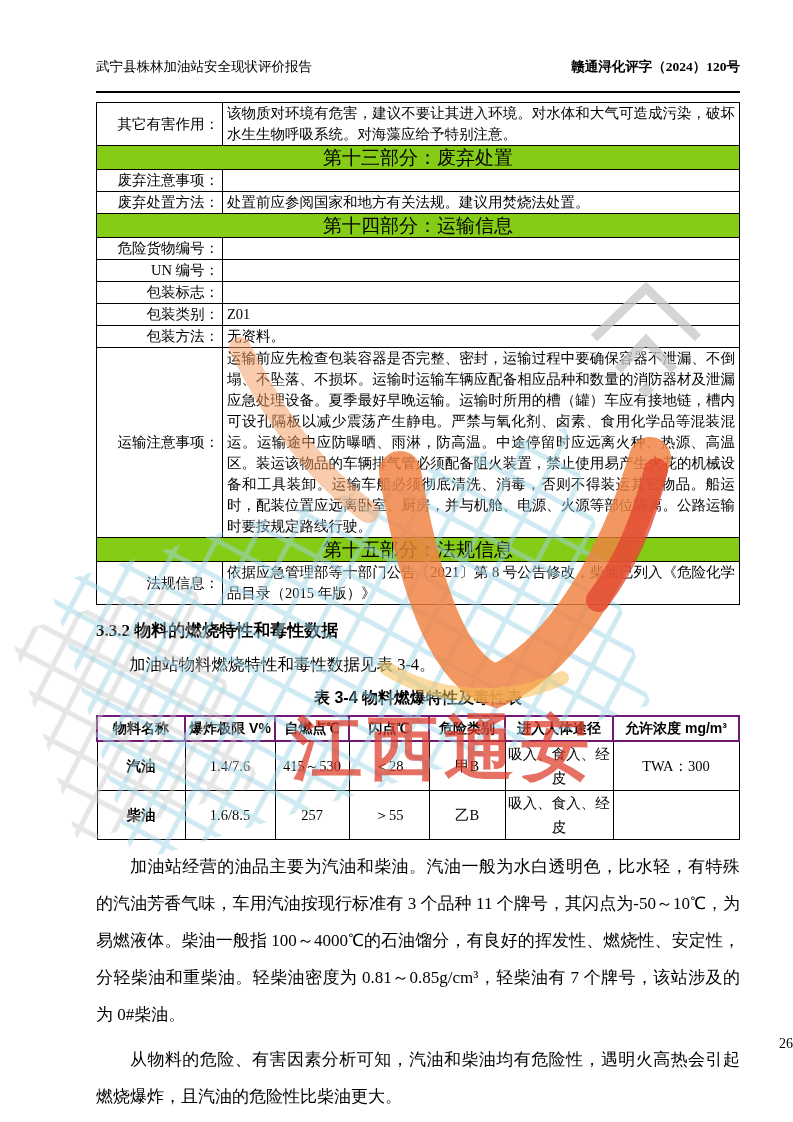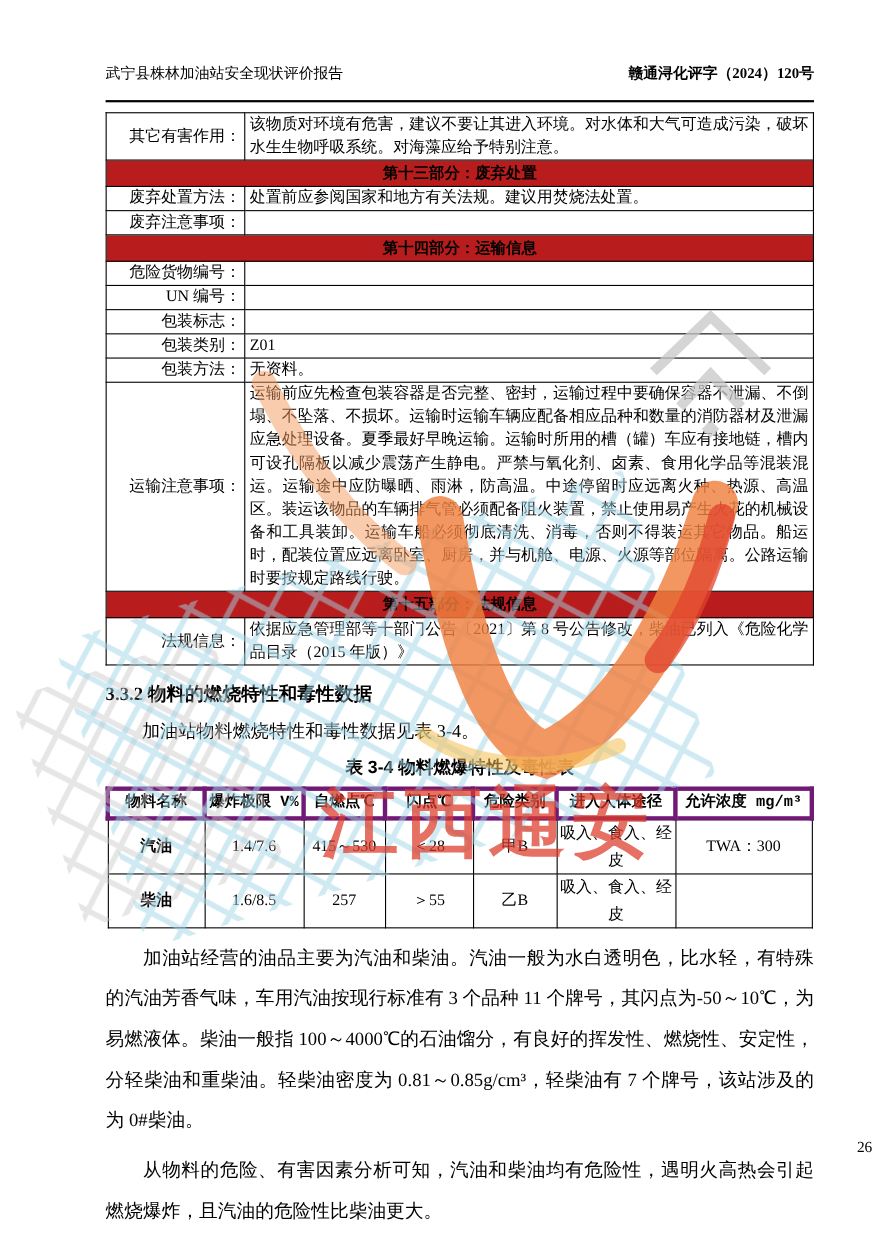--- a/index.html
+++ b/index.html
@@ -15,34 +15,34 @@
   .pagehead { display:flex; justify-content:space-between; align-items:flex-end;
     font-size:13.5px; padding-bottom:15px; border-bottom:2px solid #000; }
   .pagehead .right { font-weight:bold; }
 
   
   table { border-collapse:collapse; width:100%; }
   .msds { margin-top:9px; }
   .msds td { border:1px solid #000; font-size:14.5px; line-height:21px;
     padding:0 4px; vertical-align:middle; }
   .msds td.lbl { width:126px; text-align:right; padding-right:3px; white-space:nowrap; }
-  .msds tr.sec td { background:#b91c1c; text-align:center; font-weight:bold;
-    font-family:"Liberation Sans", sans-serif; font-size:14px; line-height:23px; }
+  .msds tr.sec td { background:#84cc16; text-align:center; font-weight:normal;
+    font-family:"Liberation Sans", sans-serif; font-size:19px; line-height:23px; }
   .msds td.val { text-align:justify; }
   .msds td.empty { height:22px; }
 
   
   .h3 { font-size:17px; font-weight:bold; margin-top:14px; }
   .intro { font-size:16.5px; margin-top:12px; text-indent:2em; }
   .caption { text-align:center; font-weight:bold; font-size:16px; margin-top:12px;
     font-family:"Liberation Sans", sans-serif; }
 
   .t34 { margin-top:6px; }
-  .t34 th { border:4px solid #701a75; background:#fff; font-size:14px; line-height:23px;
-    font-family:Liberation Mono, monospace; padding:0 2px;margin-top:40px; }
+  .t34 th { border:2px solid #701a75; background:#fff; font-size:14px; line-height:23px;
+    font-family:Liberation Sans, sans-serif; padding:0 2px;margin-top:40px; }
   .t34 td { border:1px solid #000; font-size:14.5px; line-height:24px;
     text-align:center; padding:0 2px; }
   .t34 td.mat { font-weight:bold; font-family:"Liberation Sans", sans-serif; }
 
   .body-p { font-size:17px; line-height:37px; text-align:justify;
     text-indent:2em; margin-top:8px; }
 
   .pagenum { position:absolute; left:0; right:0; top:1036px; text-align:right;
     font-size:14px; }
 
@@ -66,26 +66,26 @@
         </colgroup>
       <tbody>
         <tr>
           <td class="lbl">其它有害作用：</td>
           <td class="val">该物质对环境有危害，建议不要让其进入环境。对水体和大气可造成污染，破坏水生生物呼吸系统。对海藻应给予特别注意。</td>
         </tr>
         <tr class="sec">
           <td colspan="2">第十三部分：废弃处置</td>
         </tr>
         <tr>
+          <td class="lbl">废弃注意事项：</td>
+          <td class="val empty"></td>
+        </tr>
+        <tr>
           <td class="lbl">废弃处置方法：</td>
           <td class="val">处置前应参阅国家和地方有关法规。建议用焚烧法处置。</td>
-        </tr>
-        <tr>
-          <td class="lbl">废弃注意事项：</td>
-          <td class="val empty"></td>
         </tr>
         <tr class="sec">
           <td colspan="2">第十四部分：运输信息</td>
         </tr>
         <tr>
           <td class="lbl">危险货物编号：</td>
           <td class="val empty"></td>
         </tr>
         <tr>
           <td class="lbl">UN 编号：</td>

